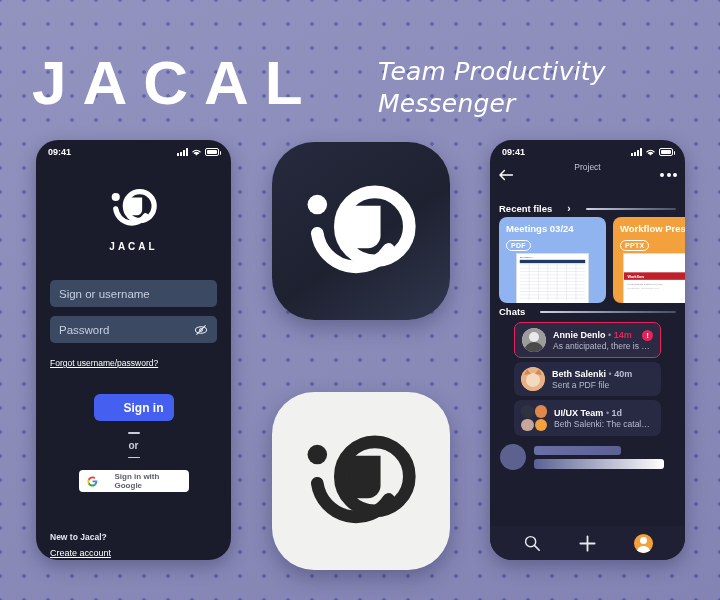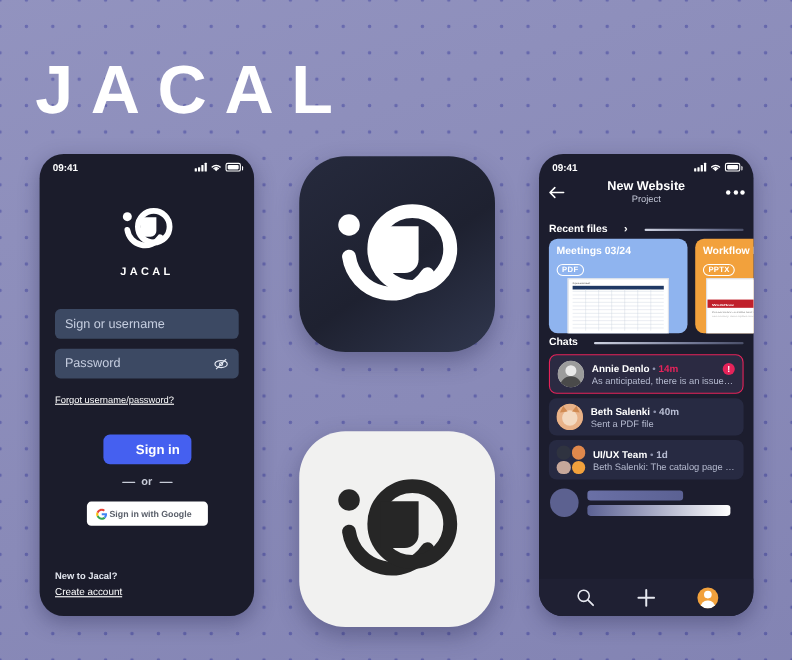--- a/index.html
+++ b/index.html
@@ -90,27 +90,27 @@
   #signin-btn {
     display:block; margin: 24px auto 0 auto;
     width: 80px; height: 27px; border-radius: 6px;
     background:#4560f0; color:#fff; border:none;
     font-size: 12px; font-weight: 700; cursor:pointer;
     font-family: "Liberation Sans", sans-serif;
     padding-left: 20px;
   }
   #or-row {
     display:flex; align-items:center; justify-content:center; gap:6px;
-    margin-top: 11px; color:#c8ccd8; font-size: 10px; font-weight:700;
+    margin-top: 11px; color:#c8ccd8; font-size: 10px; font-weight:700;flex-direction:column;
   }
   #or-row b { display:block; width:12px; height:1.6px; background:#c8ccd8; border-radius:1px; }
   #google-btn {
     margin: 12px auto 0 auto; width: 110px; height: 22px;
     background:#ffffff; border-radius: 4px;
-    display:flex; align-items:center; gap:2px; padding:0 8px;
+    display:flex; align-items:center; gap:17px; padding:0 8px;
     cursor:pointer;
   }
   #google-btn span.lbl { font-size: 8px; color:#5a5f6a; font-weight:600; }
   .gicon { width:11px; height:11px; flex:0 0 auto;}
   #new-block { margin-top: 40px; }
   #new-block .q { color:#e3e6ef; font-size: 8.5px; font-weight:700; }
   #create-link { color:#ffffff; font-size:9px; display:inline-block; margin-top:2px;}
 
   
   .tile {
@@ -135,36 +135,36 @@
     font-size: 9.5px; font-weight:700;
   }
   .section-head .rule {
     flex:1; height:2px; border-radius:1px;
     background: linear-gradient(90deg,#cfd3e2,#6d7390 70%, #4a4f68);
   }
   .chev { font-size: 10px; }
 
   #files-row { display:flex; gap:7px; padding: 0 0 0 9px; }
   .file-card {
-    width: 126px; height: 86px; border-radius: 8px; flex:0 0 auto;
+    width: 107px; height: 86px; border-radius: 8px; flex:0 0 auto;
     padding: 6px 7px 0 7px; position:relative; overflow:hidden;
   }
   .file-card .fname { color:#fff; font-size: 9.5px; font-weight:600; white-space:nowrap; overflow:hidden;}
   .badge {
     display:inline-block; margin-top:3px; padding: 1px 4px;
     border:1.3px solid #fff; border-radius: 7px; color:#fff;
     font-size: 7px; font-weight:700; letter-spacing:.3px;
   }
   .thumb {
     position:absolute; left:17px; right:17px; bottom:-2px; top:36px;
     background:#fff; border:1px solid #d9dde6;
   }
   .thumb.ppt { left: 10px; right: 2px; }
 
-  #chats-list { padding: 0 9px; margin-top: 2px; }
+  #chats-list { padding: 0 24px; margin-top: 2px; }
   .chat-row {
     display:flex; align-items:center; gap:7px;
     background:#272a42; border-radius:7px;
     padding: 5px 7px; margin-bottom: 4px; position:relative;
     min-height: 34px;
   }
   .chat-row.selected { border: 1.6px solid #e6235a; background:#2b2a42; }
   .avatar {
     width:24px; height:24px; border-radius:50%; flex:0 0 auto;
     background:#5e6480; overflow:hidden; position:relative;
@@ -211,20 +211,24 @@
   #tab-profile .av::after{content:"";position:absolute;left:3px;top:12px;width:13px;height:9px;border-radius:6px 6px 0 0;background:#fff;}
 </style>
 </head>
 <body>
 
 <div id="bg-dots"></div>
 <div id="bg-shade"></div>
 
 <div id="header">
   <div id="wordmark">JACAL</div>
+  <div id="tagline">
+    <span>Team Productivity</span>
+    <span>Messenger</span>
+  </div>
 </div>
 
 <div class="phone" id="phone-login">
 
   <div class="statusbar">
     <span>09:41</span>
     <span class="sb-icons">
       <span class="bars">
           <i></i>
           <i></i>
@@ -328,21 +332,20 @@
       <span class="batt">
           <i></i>
         </span>
     </span>
   </div>
 
   <div id="chat-head">
     <svg id="back-arrow" viewBox="0 0 20 16">
       <path d="M18 8 H3 M8 2.5 L2.5 8 L8 13.5" stroke="#fff" stroke-width="1.8" fill="none" stroke-linecap="round" stroke-linejoin="round"></path>
     </svg>
-    <div id="chat-title">New Website</div>
     <div id="chat-sub">Project</div>
     <div id="more-dots">
         <i></i>
         <i></i>
         <i></i>
       </div>
   </div>
 
   <div class="section-head">
     <span>Recent files</span>

